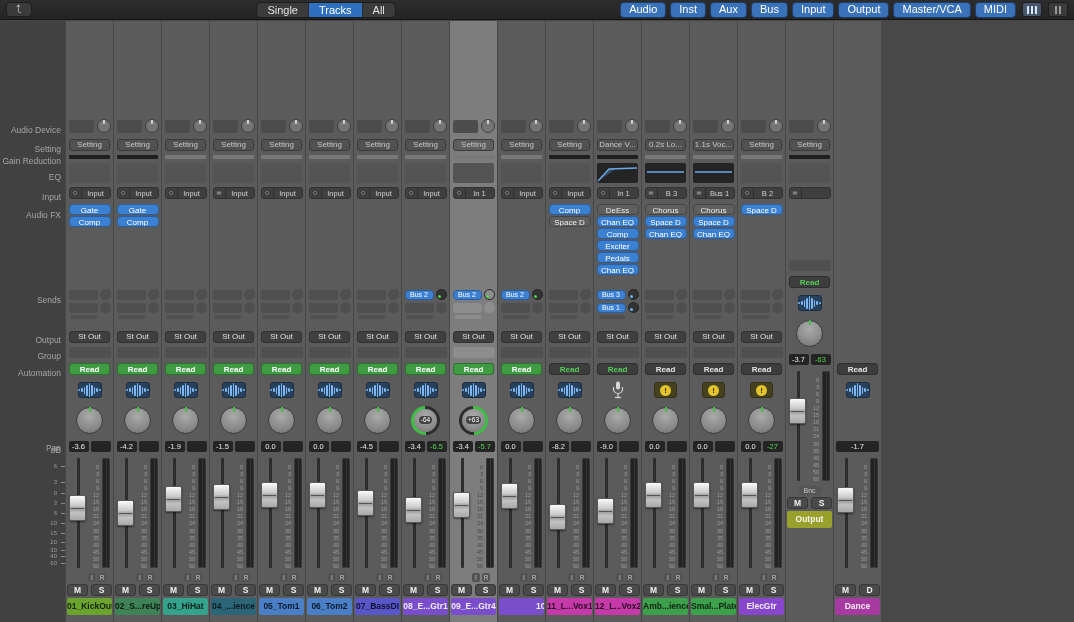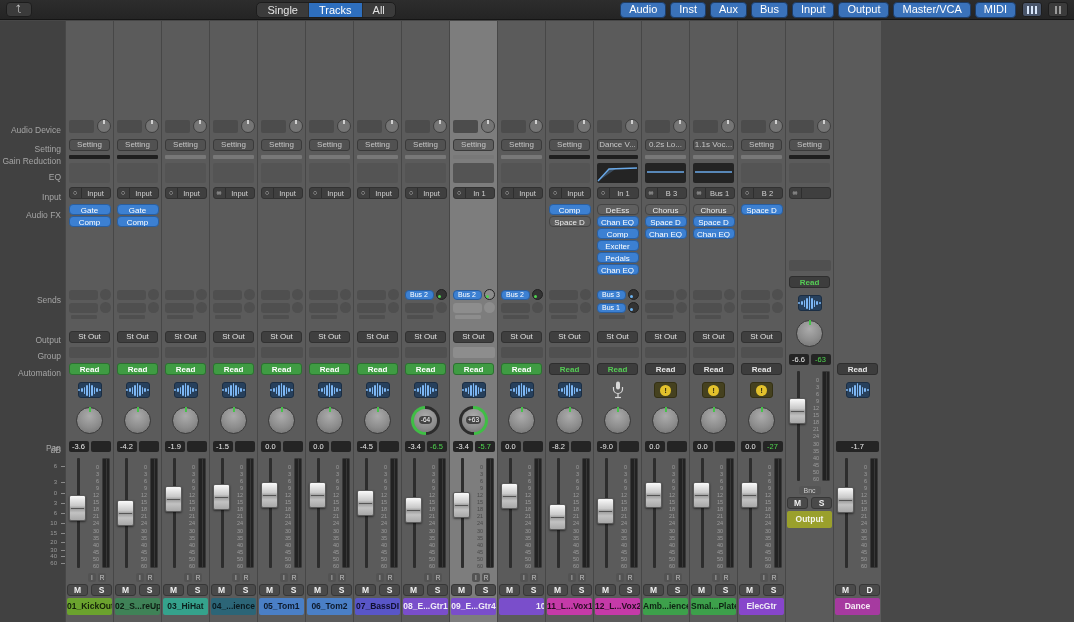--- a/index.html
+++ b/index.html
@@ -1716,21 +1716,21 @@
             <i style="height: 11px;"></i>
             <i style="height: 7px;"></i>
             <i style="height: 4px;"></i>
             <i style="height: 2px;"></i>
           </div>
         </div>
         <div class="row r-pan">
           <div class="knob"></div>
         </div>
         <div class="row r-db">
-          <div class="db-box">-6.6</div>
+          <div class="db-box">-3.7</div>
           <div class="db-box green">-63</div>
         </div>
         <div class="row r-fader">
           <div class="f-track"></div>
           <div class="f-scale" style="top: 9px;">0</div>
           <div class="f-scale" style="top: 16px;">3</div>
           <div class="f-scale" style="top: 23px;">6</div>
           <div class="f-scale" style="top: 30px;">9</div>
           <div class="f-scale" style="top: 37px;">12</div>
           <div class="f-scale" style="top: 44px;">15</div>

